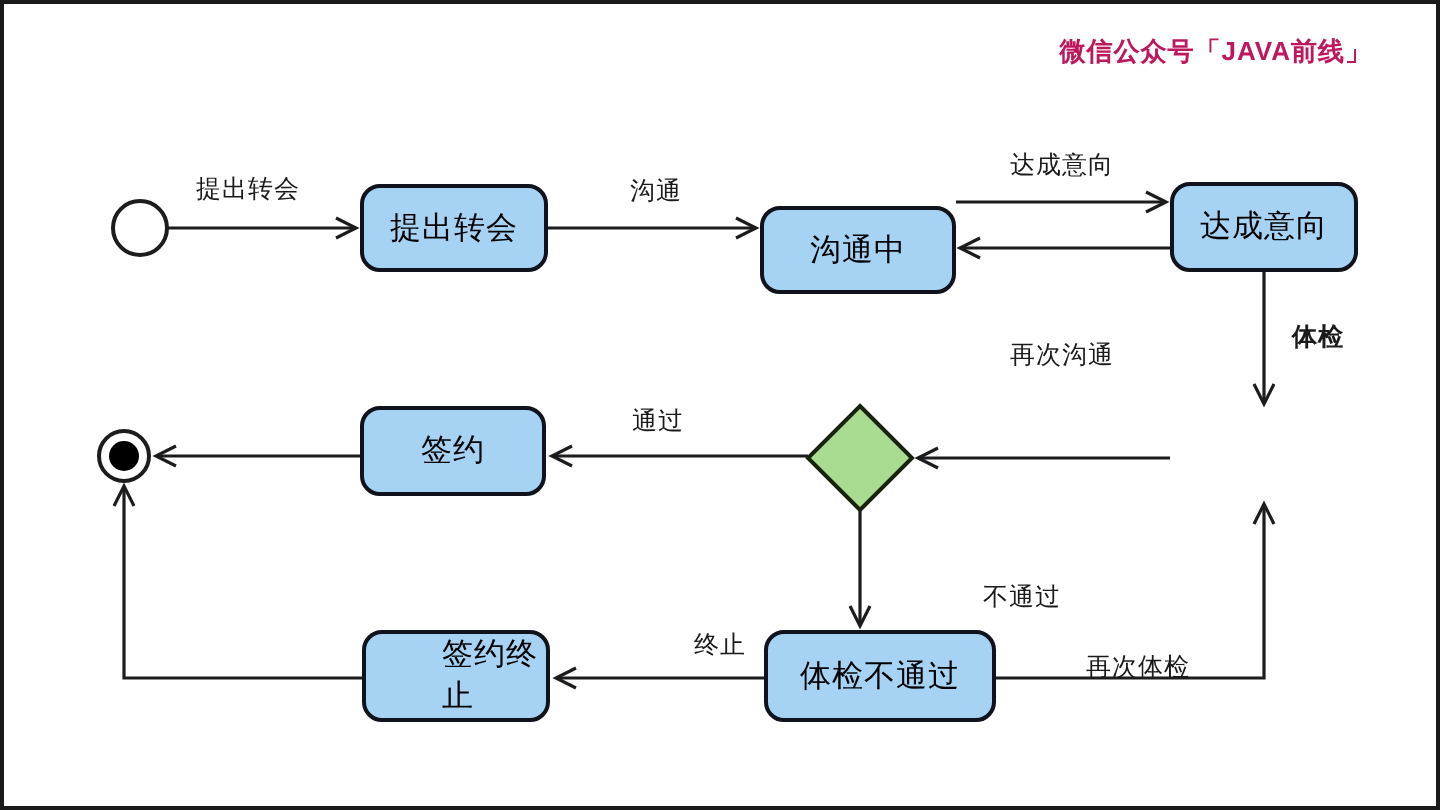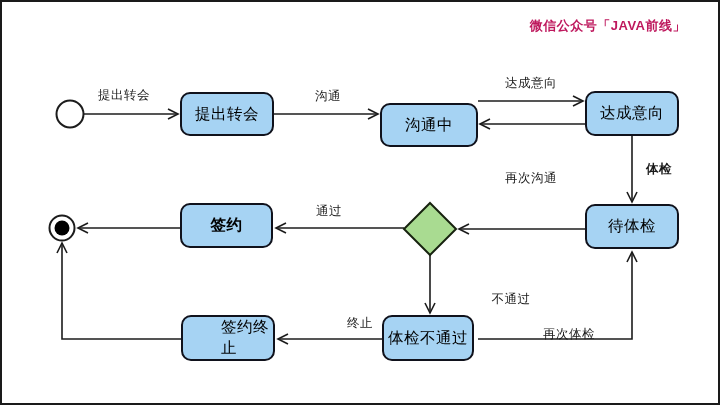--- a/index.html
+++ b/index.html
@@ -87,23 +87,22 @@
     <g>
       <circle class="final-outer" cx="60" cy="226" r="12.5"></circle>
       <circle class="final-inner" cx="60" cy="226" r="7.5"></circle>
     </g>
     <polygon class="decision" points="428,201 454,227 428,253 402,227"></polygon>
   </svg>
 
   <div class="state" style="left:178px;top:90px;width:94px;height:44px;">提出转会</div>
   <div class="state" style="left:378px;top:101px;width:98px;height:44px;">沟通中</div>
   <div class="state" style="left:583px;top:89px;width:94px;height:45px;">达成意向</div>
-  <div class="state" style="left:583px;top:202px;width:94px;height:45px;">待体检</div>
-  <div class="state" style="left:178px;top:201px;width:93px;height:45px;font-weight:bold;">签约</div>
-  <div class="state" style="left:380px;top:313px;width:92px;height:46px;">体检不通过</div>
+  <div class="state" style="left:178px;top:201px;width:93px;height:45px;">签约</div>
+  <div class="state" style="left:380px;top:313px;width:116px;height:46px;">体检不通过</div>
   <div class="state" style="left:179px;top:313px;width:94px;height:46px;padding-left:38px;">签约终止</div>
 
   <span class="edge-label" style="left:122px;top:93px;">提出转会</span>
   <span class="edge-label" style="left:326px;top:94px;">沟通</span>
   <span class="edge-label" style="left:529px;top:81px;">达成意向</span>
   <span class="edge-label" style="left:529px;top:144px;margin-top:32px;">再次沟通</span>
   <span class="edge-label" style="left:657px;top:167px;font-weight:bold;">体检</span>
   <span class="edge-label" style="left:327px;top:209px;">通过</span>
   <span class="edge-label" style="left:466px;top:297px;margin-left:43px;">不通过</span>
   <span class="edge-label" style="left:567px;top:332px;">再次体检</span>

